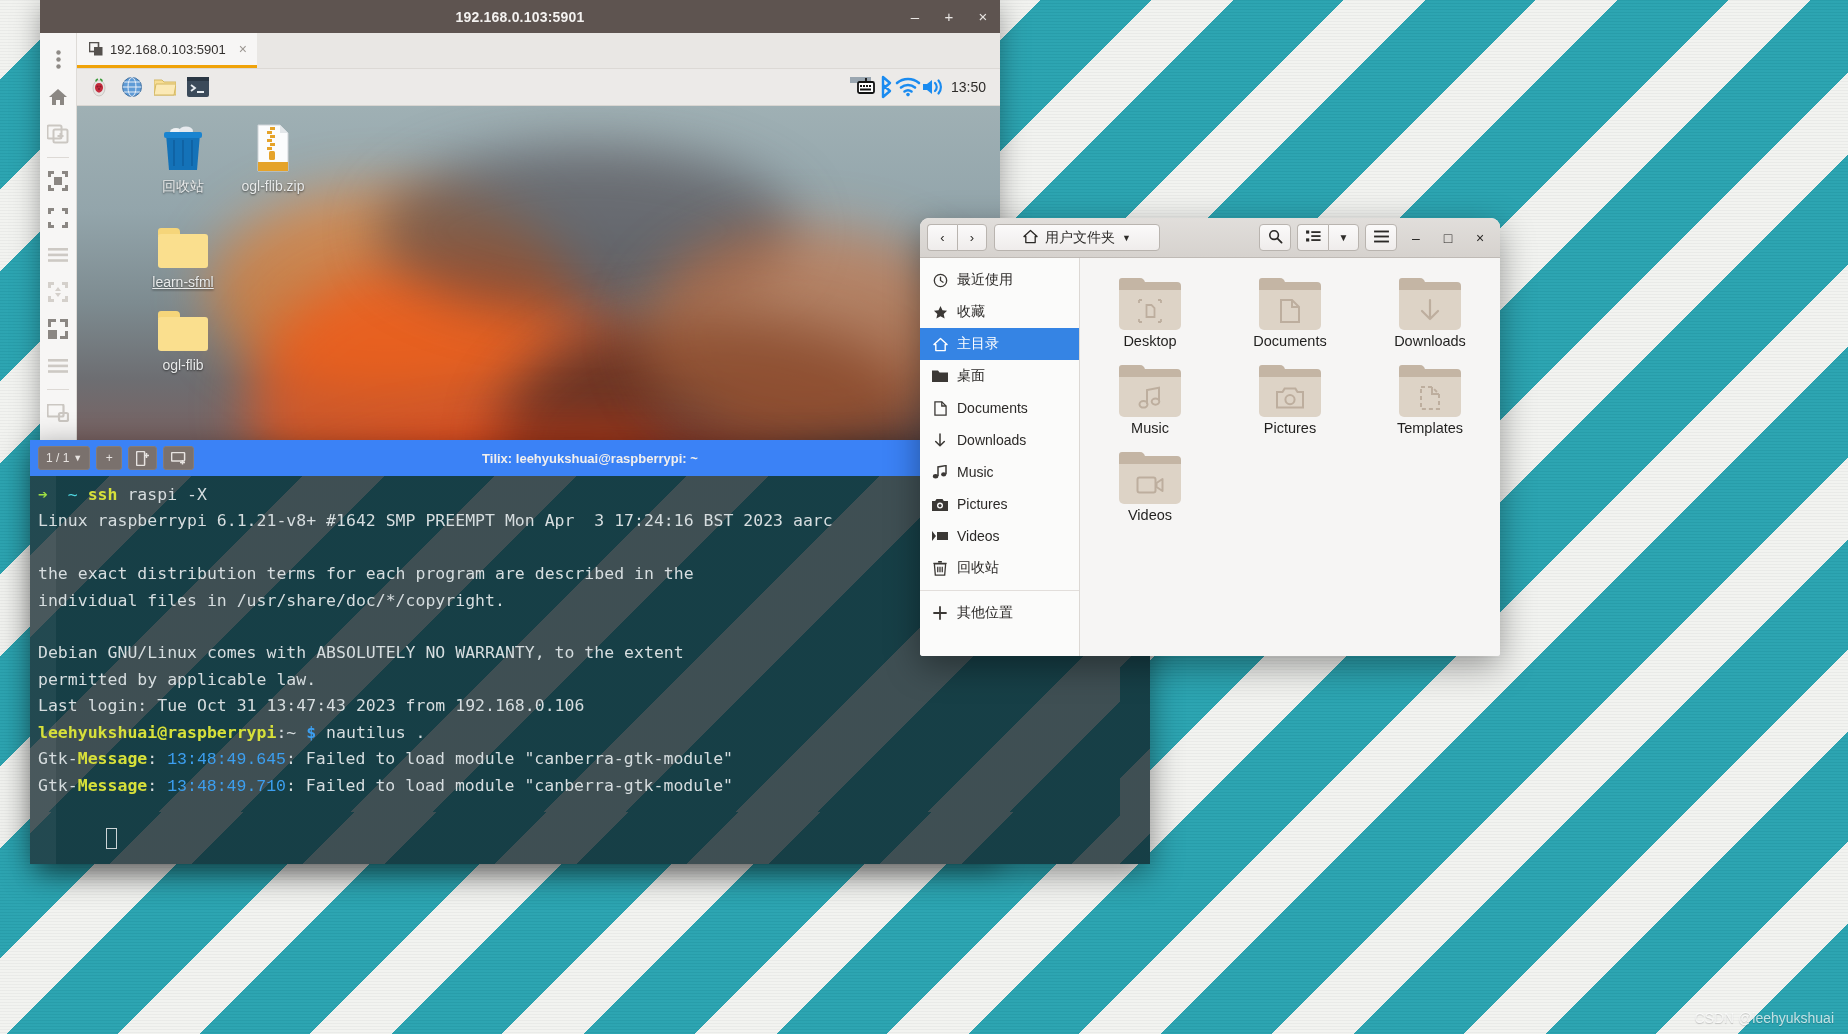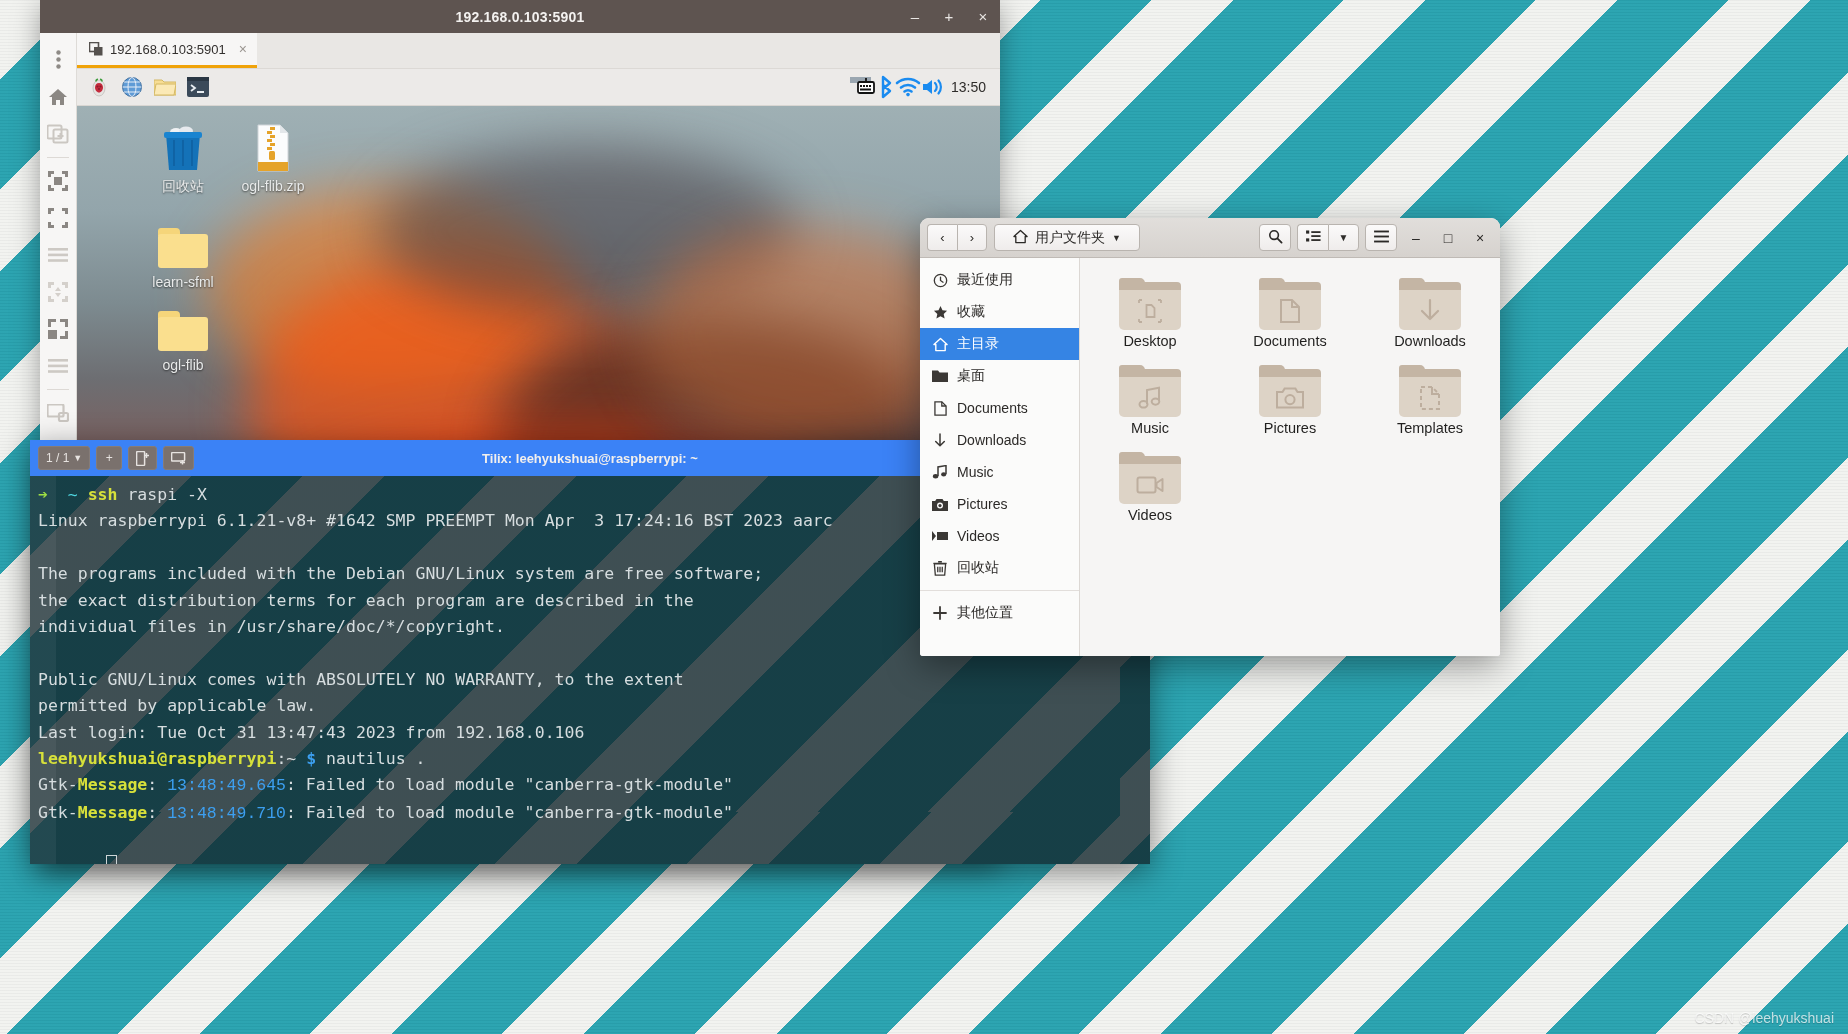--- a/index.html
+++ b/index.html
@@ -210,21 +210,21 @@
   .nbtn {
     height:27px; background:linear-gradient(#fbfafa,#efeceb);
     border:1px solid #b9b4af; border-radius:4px;
     display:flex; align-items:center; justify-content:center;
     color:#2e2c2a; font-size:13px; padding:0 8px;
   }
   #n-nav { display:flex; }
   #n-nav .nbtn { border-radius:0; border-right:none; width:30px; }
   #n-nav .nbtn:first-child { border-radius:4px 0 0 4px; }
   #n-nav .nbtn:last-child { border-radius:0 4px 4px 0; border-right:1px solid #b9b4af; }
-  #n-path { gap:7px; padding:0 18px;justify-content:center; }
+  #n-path { gap:7px; padding:0 28px;justify-content:center; }
   #n-path .pathlabel { font-size:14px; }
   #n-right { margin-left:auto; display:flex; align-items:center; gap:6px; }
   #n-viewgrp { display:flex; }
   #n-viewgrp .nbtn { border-radius:0; border-right:none; width:31px; }
   #n-viewgrp .nbtn:first-child { border-radius:4px 0 0 4px; }
   #n-viewgrp .nbtn:last-child { border-radius:0 4px 4px 0; border-right:1px solid #b9b4af; }
   .wctl { width:26px; height:30px; display:flex; align-items:center; justify-content:center; color:#2b2927; font-size:14px;}
 
   #n-body { flex:1; display:flex; min-height:0; }
   #n-sidebar {
@@ -507,21 +507,21 @@
                   <rect x="13" y="15" width="5" height="3"></rect>
                   <rect x="16" y="19" width="5" height="3"></rect>
                   <rect x="13" y="23" width="5" height="3"></rect>
                   <rect x="15" y="27" width="6" height="9" rx="1.5"></rect>
                 </g>
             </svg>
           </div>
           <div>ogl-flib.zip</div>
         </div>
 
-        <div class="dicon" style="left:58px; top:110px;">
+        <div class="dicon" style="left:58px; top:110px;text-decoration:underline;">
           <div class="glyph">
               <div class="folder-sm"></div>
             </div>
           <div>learn-sfml</div>
         </div>
 
         <div class="dicon" style="left:58px; top:193px;">
           <div class="glyph">
               <div class="folder-sm"></div>
             </div>
@@ -553,25 +553,24 @@
         </svg>
     </div>
     <div id="tilix-title">Tilix: leehyukshuai@raspberrypi: ~</div>
   </div>
   <div id="tilix-body">
     <div id="tilix-gutter"></div>
     <div id="tilix-lines">
         <div class="tline"><span class="t-green">➔ </span><span class="t-cyan"> ~ </span><span class="t-yellow">ssh</span><span class="t-white"> raspi -X</span></div>
         <div class="tline"><span class="t-white">Linux raspberrypi 6.1.21-v8+ #1642 SMP PREEMPT Mon Apr  3 17:24:16 BST 2023 aarc</span></div>
         <div class="tline">&nbsp;</div>
-        <div class="tline"><span class="t-white">The programs included with the Debian GNU/Linux system are free software;</span></div>
         <div class="tline"><span class="t-white">the exact distribution terms for each program are described in the</span></div>
         <div class="tline"><span class="t-white">individual files in /usr/share/doc/*/copyright.</span></div>
         <div class="tline">&nbsp;</div>
-        <div class="tline"><span class="t-white">Public GNU/Linux comes with ABSOLUTELY NO WARRANTY, to the extent</span></div>
+        <div class="tline"><span class="t-white">Debian GNU/Linux comes with ABSOLUTELY NO WARRANTY, to the extent</span></div>
         <div class="tline"><span class="t-white">permitted by applicable law.</span></div>
         <div class="tline"><span class="t-white">Last login: Tue Oct 31 13:47:43 2023 from 192.168.0.106</span></div>
         <div class="tline"><span class="t-prompt">leehyukshuai@raspberrypi</span><span class="t-white">:~ </span><span class="t-dollar">$</span><span class="t-white"> nautilus .</span></div>
         <div class="tline"><span class="t-white">Gtk-</span><span class="t-yellow">Message</span><span class="t-white">: </span><span class="t-blue2">13:48:49.645</span><span class="t-white">: Failed to load module "canberra-gtk-module"</span></div>
         <div class="tline"><span class="t-white">Gtk-</span><span class="t-yellow">Message</span><span class="t-white">: </span><span class="t-blue2">13:48:49.710</span><span class="t-white">: Failed to load module "canberra-gtk-module"</span></div>
       </div>
     <div class="tline" style="padding-left:8px">
       <span class="cursor"></span>
     </div>
   </div>

